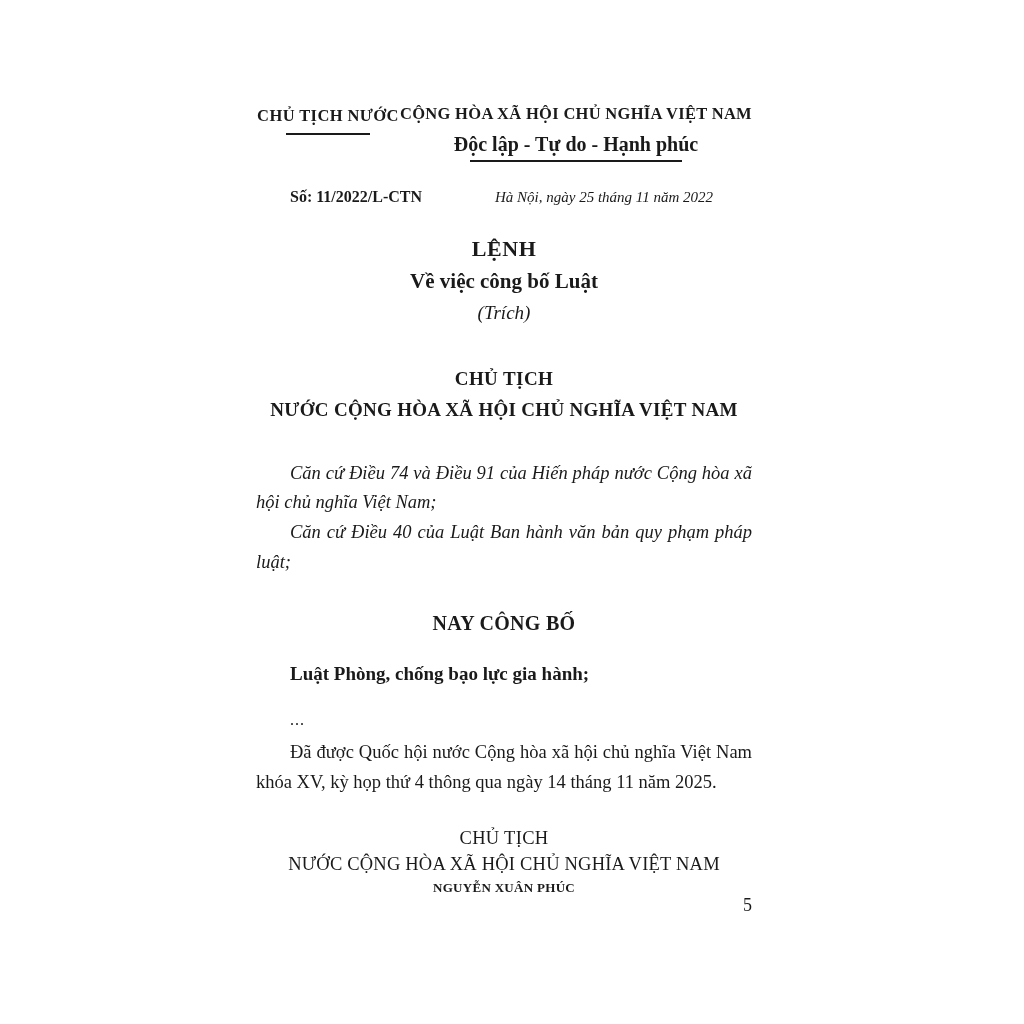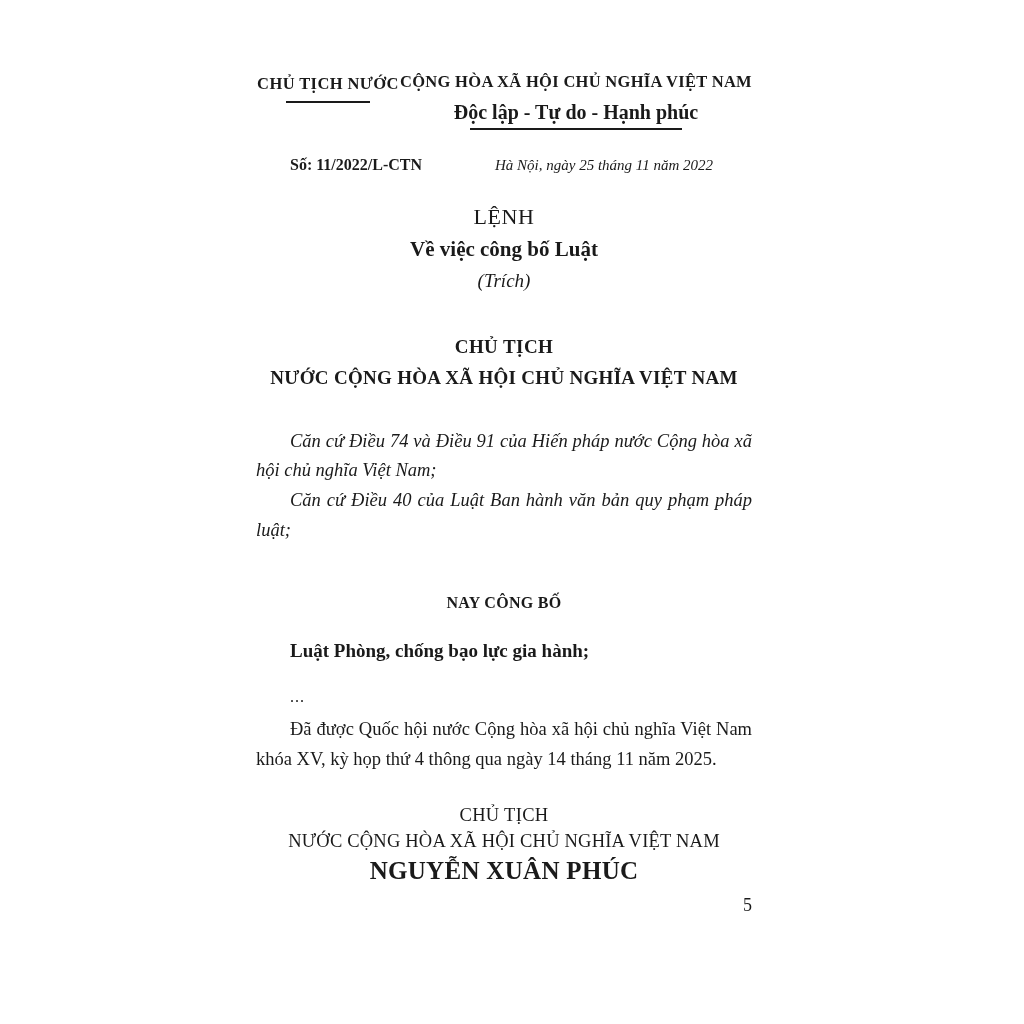--- a/index.html
+++ b/index.html
@@ -13,21 +13,21 @@
     font-family: "Liberation Serif", serif;
     color: #1a1a1a;
     overflow: hidden;
   }
 
   .page {
     position: relative;
     width: 1024px;
     height: 1024px;
     box-sizing: border-box;
-    padding: 72px 272px 0 256px;
+    padding: 104px 272px 0 256px;
   }
 
   
   .header {
     display: flex;
     align-items: flex-start;
     justify-content: flex-start;
   }
   .header-left {
     width: 200px;
@@ -92,21 +92,21 @@
     white-space: nowrap;
   }
 
   
   .title-block {
     text-align: center;
     margin-top: 30px;
   }
   .title-main {
     font-size: 22px;
-    font-weight: normal;
+    font-weight: bold;
     letter-spacing: 0.6px;
   }
   .title-sub {
     font-size: 21px;
     font-weight: bold;
     margin-top: 7px;
   }
   .title-note {
     font-size: 19px;
     font-style: italic;
@@ -144,24 +144,24 @@
   .para-plain {
     font-size: 18.5px;
     text-align: justify;
     text-indent: 34px;
     line-height: 1.62;
     margin: 0;
   }
 
   .proclaim {
     text-align: center;
-    font-size: 16px;
-    font-weight: bold;
-    letter-spacing: 0.3px;
-    margin-top: 48px;
+    font-size: 20px;
+    font-weight: bold;
+    letter-spacing: 0.3px;
+    margin-top: 34px;
   }
 
   .law-name {
     font-size: 19px;
     font-weight: bold;
     margin-top: 28px;
     text-indent: 34px;
   }
 
   .ellipsis {
@@ -183,21 +183,21 @@
   .sig-line1 {
     font-size: 18.5px;
     letter-spacing: 0.3px;
   }
   .sig-line2 {
     font-size: 18.5px;
     letter-spacing: 0.2px;
     margin-top: 5px;
   }
   .sig-name {
-    font-size: 25px;
+    font-size: 13px;
     font-weight: bold;
     letter-spacing: 0.3px;
     margin-top: 5px;
   }
 
   .page-number {
     position: absolute;
     right: 272px;
     top: 895px;
     font-size: 18px;

